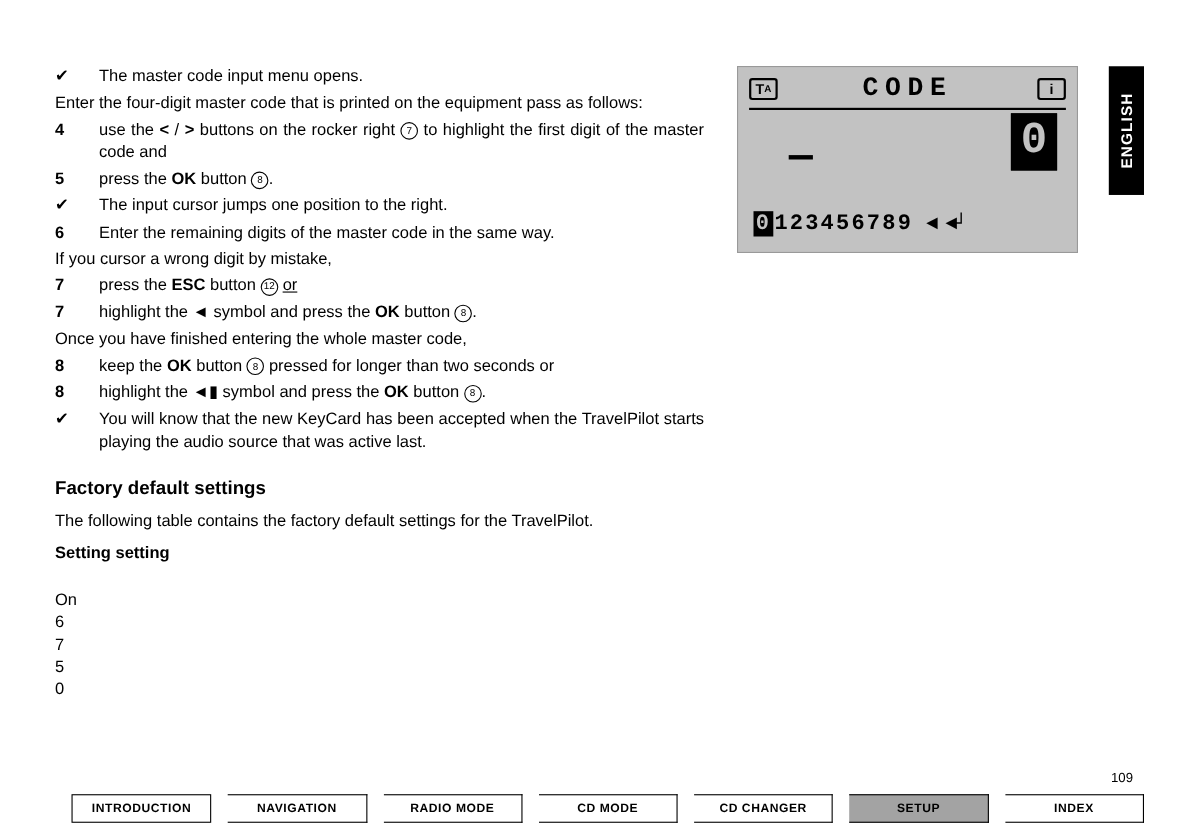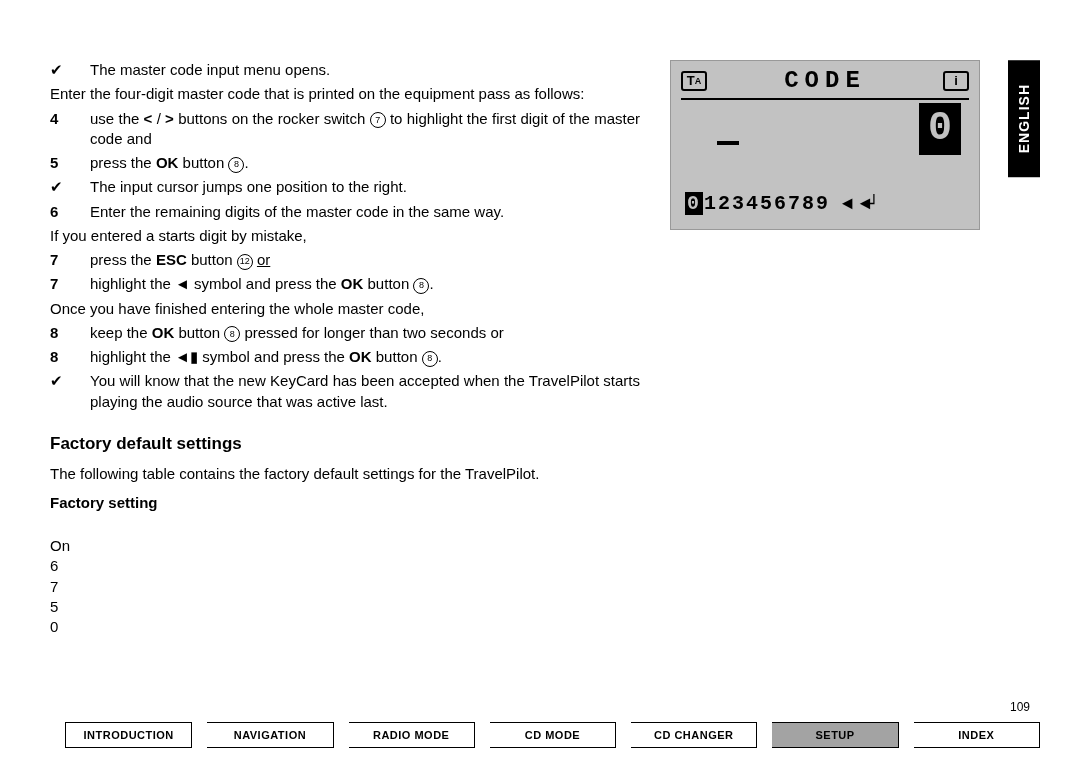--- a/index.html
+++ b/index.html
@@ -186,42 +186,42 @@
 
     <div class="row">
       <div class="marker">✔</div>
       <div class="txt">The master code input menu opens.</div>
     </div>
     <div class="plain">Enter the four-digit master code that is printed on the equipment pass as follows:</div>
 
     <div class="row">
       <div class="marker"><b>4</b></div>
       <div class="txt">
-        <span>use the </span><b>&lt;</b> / <b>&gt;</b><span> buttons on the rocker switch </span><span class="circled">7</span><span> to highlight the first digit of the master code and</span>
+        <span>use the </span><b>&lt;</b> / <b>&gt;</b><span> buttons on the rocker right </span><span class="circled">7</span><span> to highlight the first digit of the master code and</span>
       </div>
     </div>
 
     <div class="row">
       <div class="marker"><b>5</b></div>
       <div class="txt">
         <span>press the </span><b>OK</b><span> button </span><span class="circled">8</span><span>.</span>
       </div>
     </div>
 
     <div class="row">
       <div class="marker">✔</div>
       <div class="txt">The input cursor jumps one position to the right.</div>
     </div>
 
     <div class="row">
       <div class="marker"><b>6</b></div>
       <div class="txt">Enter the remaining digits of the master code in the same way.</div>
     </div>
 
-    <div class="plain">If you entered a starts digit by mistake,</div>
+    <div class="plain">If you cursor a wrong digit by mistake,</div>
 
     <div class="row">
       <div class="marker"><b>7</b></div>
       <div class="txt">
         <span>press the </span><b>ESC</b><span> button </span><span class="circled">12</span> <u> or</u>
       </div>
     </div>
 
     <div class="row">
       <div class="marker"><b>7</b></div>
@@ -249,21 +249,21 @@
     <div class="row">
       <div class="marker">✔</div>
       <div class="txt">You will know that the new KeyCard has been accepted when the TravelPilot starts playing the audio source that was active last.</div>
     </div>
 
     <h2>Factory default settings</h2>
     <div class="plain">The following table contains the factory default settings for the TravelPilot.</div>
 
     <div class="table">
       <div class="col-b">
-        <div class="th">Factory setting</div>
+        <div class="th">Setting setting</div>
         <div class="th">&nbsp;</div>
         <div class="td">On</div>
         <div class="td">6</div>
         <div class="td">7</div>
         <div class="td">5</div>
         <div class="td">0</div>
       </div>
     </div>
 
   </div>

